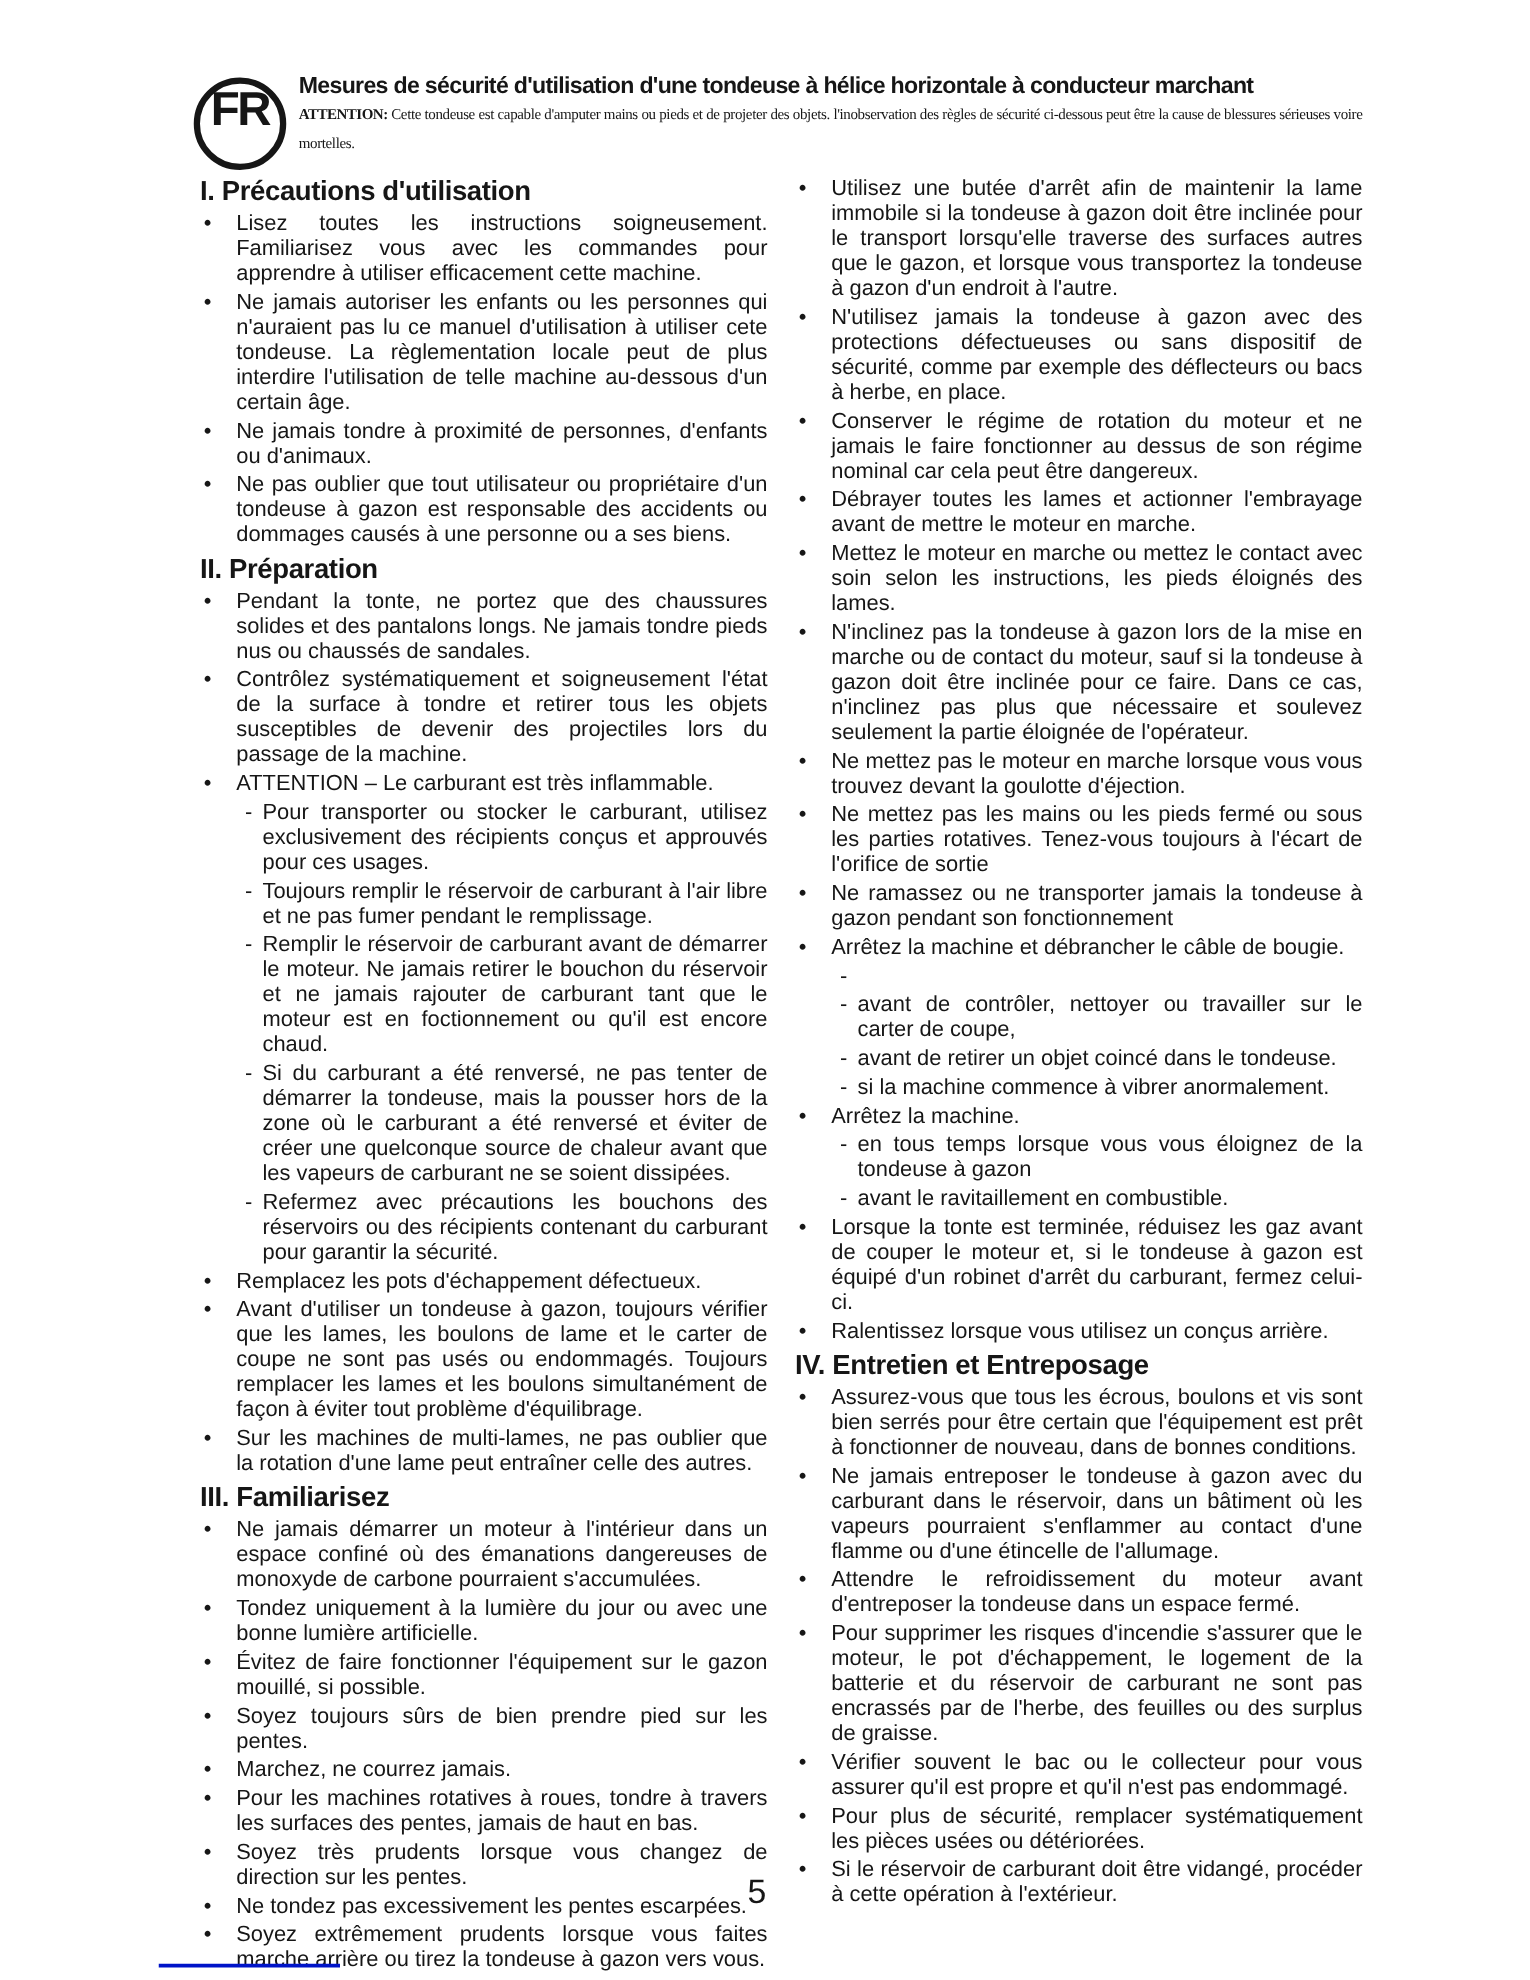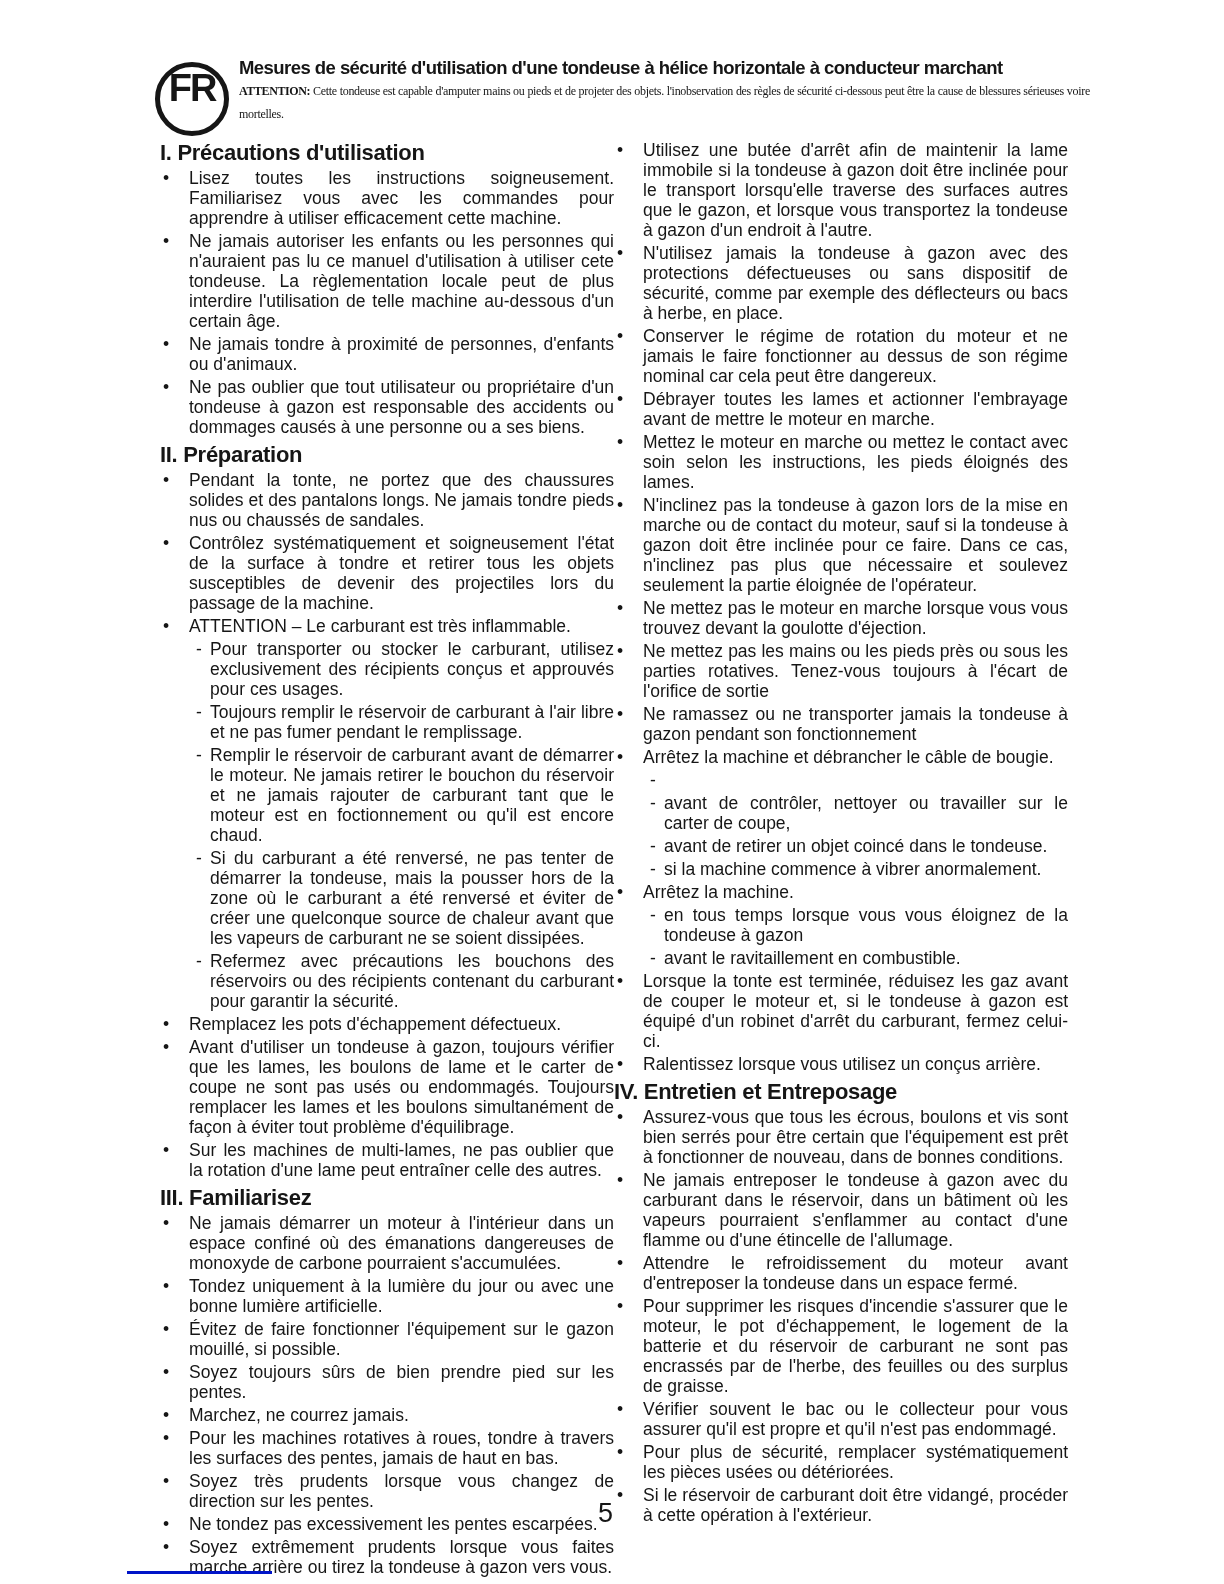--- a/index.html
+++ b/index.html
@@ -46,20 +46,21 @@
     font-family: Liberation Serif, serif;
   }
   .attention b { letter-spacing: -0.4px; }
 
   
   .columns {
     position: absolute;
     left: 160px; top: 140px;
     width: 930px;
     display: flex;
+    gap: 22px;
   }
   .col { width: 454px; font-size: 17.5px; line-height: 20px; }
 
   .section-heading {
     font-weight: bold;
     font-size: 22px;
     line-height: 25px;
     letter-spacing: -0.3px;
     margin: 5px 0 3px 0;
   }
@@ -228,21 +229,21 @@
         <div class="bullet-item">
           <span class="bullet">•</span>
           <span class="bullet-text">N'inclinez pas la tondeuse à gazon lors de la mise en marche ou de contact du moteur, sauf si la tondeuse à gazon doit être inclinée pour ce faire. Dans ce cas, n'inclinez pas plus que nécessaire et soulevez seulement la partie éloignée de l'opérateur.</span>
         </div>
         <div class="bullet-item">
           <span class="bullet">•</span>
           <span class="bullet-text">Ne mettez pas le moteur en marche lorsque vous vous trouvez devant la goulotte d'éjection.</span>
         </div>
         <div class="bullet-item">
           <span class="bullet">•</span>
-          <span class="bullet-text">Ne mettez pas les mains ou les pieds près ou sous les parties rotatives. Tenez-vous toujours à l'écart de l'orifice de sortie</span>
+          <span class="bullet-text">Ne mettez pas les mains ou les pieds fermé ou sous les parties rotatives. Tenez-vous toujours à l'écart de l'orifice de sortie</span>
         </div>
         <div class="bullet-item">
           <span class="bullet">•</span>
           <span class="bullet-text">Ne ramassez ou ne transporter jamais la tondeuse à gazon pendant son fonctionnement</span>
         </div>
         <div class="bullet-item">
           <span class="bullet">•</span>
           <span class="bullet-text">Arrêtez la machine et débrancher le câble de bougie.</span>
         </div>
         <div class="sub-item">

